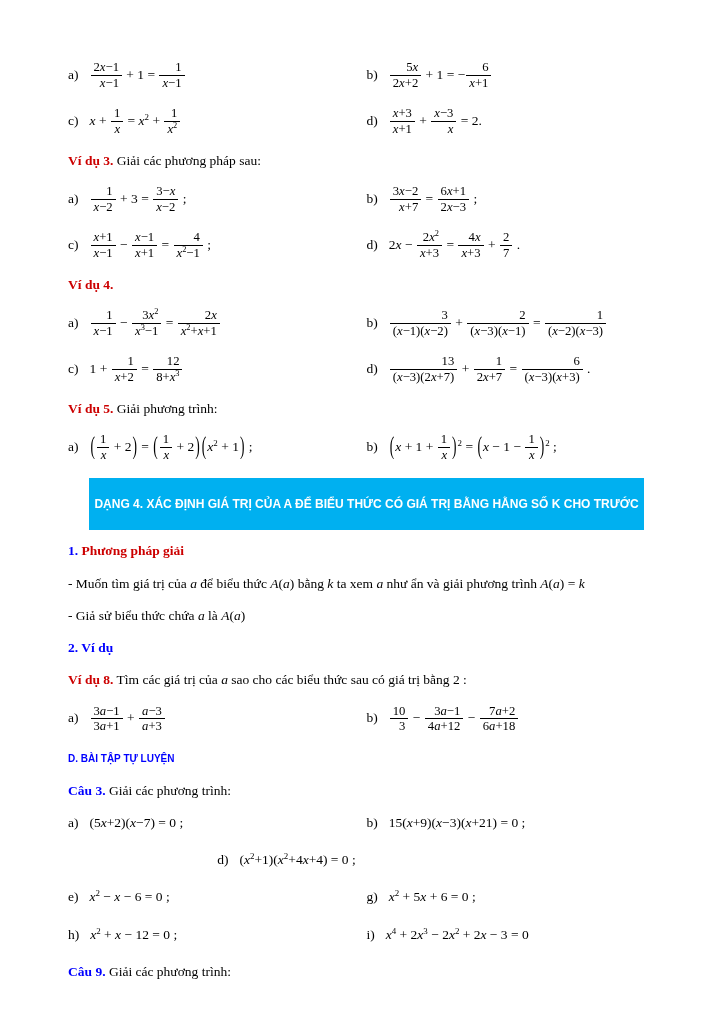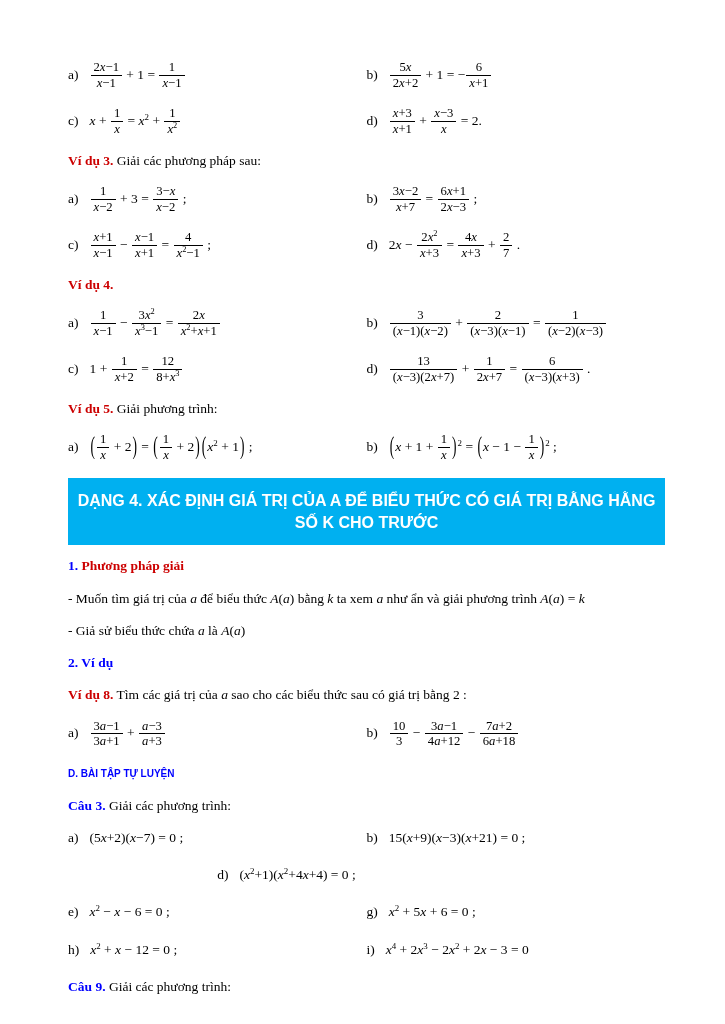--- a/index.html
+++ b/index.html
@@ -16,37 +16,37 @@
     box-sizing: border-box;
     width: 725px; height: 1024px;
     padding: 60px 60px 0 68px;
   }
   .row { display: flex; align-items: center; margin-bottom: 15px; }
   .row.simple { margin-bottom: 19px; justify-content: center; }
   .cell { width: 50%; }
   .cell .lbl { display: inline-block; margin-right: 11px; }
   .mth { white-space: nowrap; }
   .mth i { font-style: italic; }
-  .frac { display: inline-block; vertical-align: middle; text-align: center; padding: 0 1px; }
+  .frac { display: inline-block; vertical-align: middle; text-align: right; padding: 0 1px; }
   .fnum, .fden { display: block; font-size: 0.94em; line-height: 1.18; padding: 0 3px; }
   .fden { border-top: 1px solid currentColor; }
   sup { font-size: 0.66em; line-height: 0; }
   .bigp { display: inline-block; transform: scaleY(1.8); transform-origin: 50% 54%; padding: 0 1px; font-style: normal; }
   .line { margin-bottom: 14px; }
   .st-red { color: var(--red, #cc0000); font-weight: bold; }
   .st-blue { color: var(--blue, #0000ff); font-weight: bold; }
   .st-blue-sans { color: var(--blue, #0000ff); font-weight: bold; font-family: "Liberation Sans", sans-serif; font-size: 10px; }
   .banner-row { text-align: center; margin: 2px 0 12px; }
   .banner {
     display: inline-block;
     background: var(--banner-bg, #00b0f0);
     color: var(--banner-text, #ffffff);
     font-family: "Liberation Sans", sans-serif;
-    font-weight: bold; font-size: 16px;
-    padding: 12px 5px;
+    font-weight: bold; font-size: 12px;
+    padding: 18px 5px;
   }
 </style>
 </head>
 <body>
 
 <div class="page">
   <div>
       <div class="row">
         <div class="cell"><span class="lbl">a)</span><span class="mth"><span class="frac"><span class="fnum">2<i>x</i>−1</span><span class="fden"><i>x</i>−1</span></span> + 1 = <span class="frac"><span class="fnum">1</span><span class="fden"><i>x</i>−1</span></span></span></div>
         <div class="cell"><span class="lbl">b)</span><span class="mth"><span class="frac"><span class="fnum">5<i>x</i></span><span class="fden">2<i>x</i>+2</span></span> + 1 = −<span class="frac"><span class="fnum">6</span><span class="fden"><i>x</i>+1</span></span></span></div>

